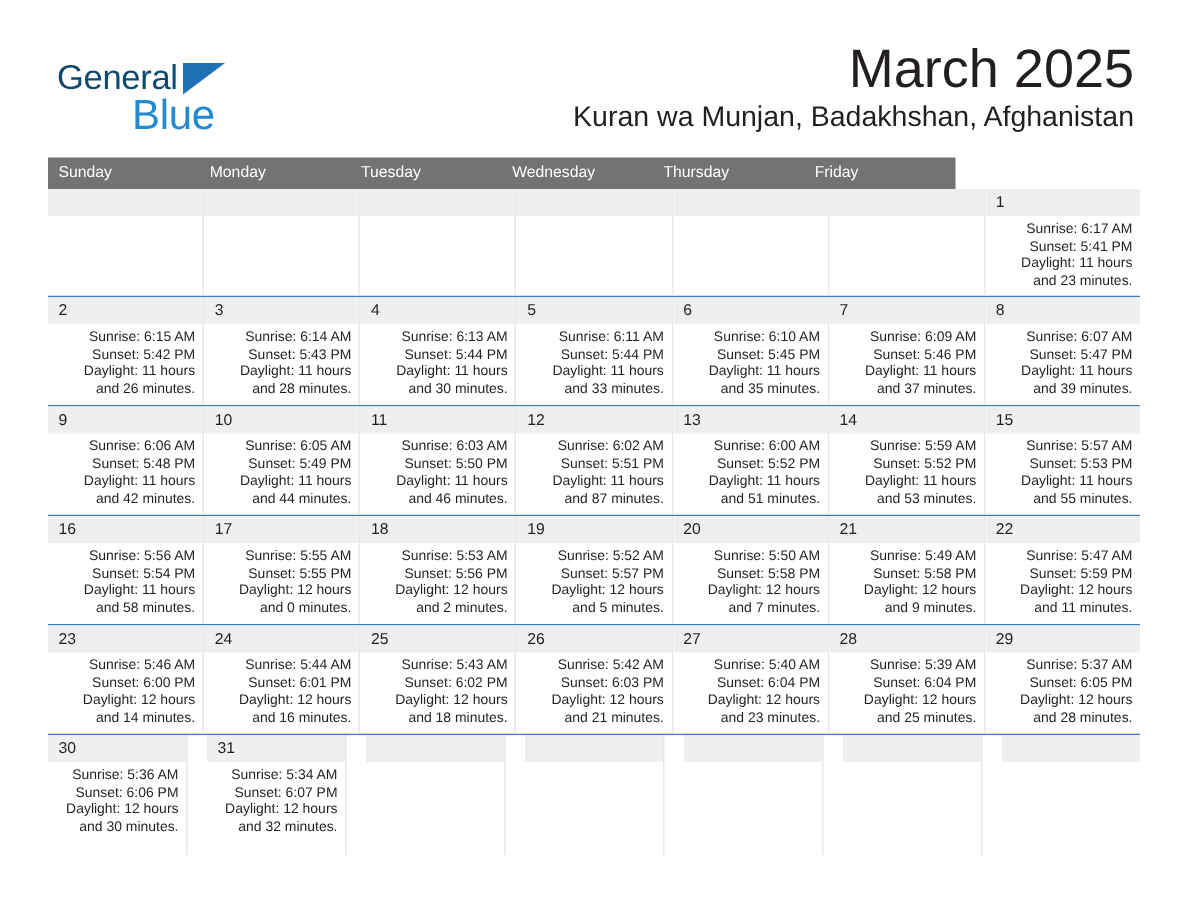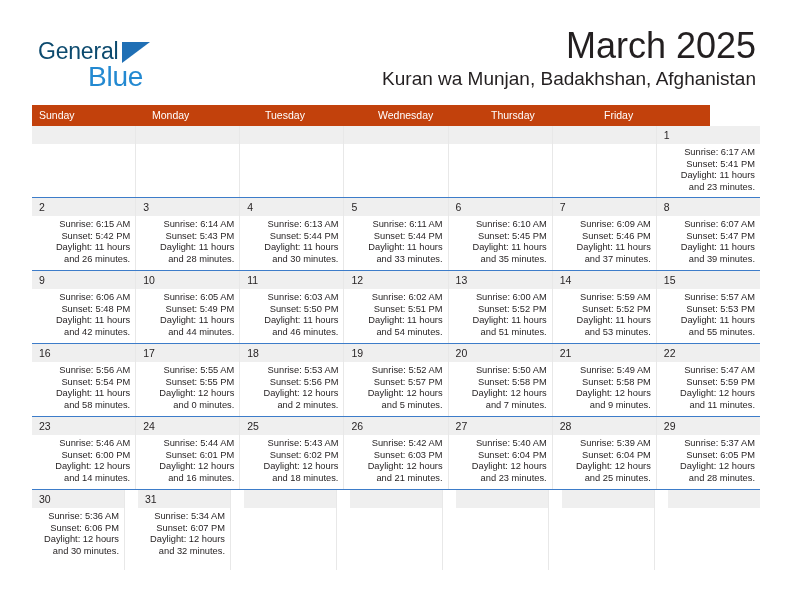--- a/index.html
+++ b/index.html
@@ -85,23 +85,23 @@
 
   
   .calendar {
     position: absolute;
     left: 32px;
     top: 105px;
     width: 728px;
   }
   .weekday-row {
     display: flex;
-    width: 678px;
+    width: 605px;
     height: 21px;
-    background: #c2410c;
+    background: #737373;
   }
   .weekday {
     flex: 1 1 0;
     font-size: 10.5px;
     color: #ffffff;
     line-height: 21px;
     padding-left: 7px;
     box-sizing: border-box;
     overflow: hidden;
     white-space: nowrap;
@@ -323,21 +323,21 @@
             </div>
           </div>
           <div class="day-cell">
             <div class="daynum-band">
               <div class="daynum">12</div>
             </div>
             <div class="day-info">
               <div>Sunrise: 6:02 AM</div>
               <div>Sunset: 5:51 PM</div>
               <div>Daylight: 11 hours</div>
-              <div>and 54 minutes.</div>
+              <div>and 87 minutes.</div>
             </div>
           </div>
           <div class="day-cell">
             <div class="daynum-band">
               <div class="daynum">13</div>
             </div>
             <div class="day-info">
               <div>Sunrise: 6:00 AM</div>
               <div>Sunset: 5:52 PM</div>
               <div>Daylight: 11 hours</div>

